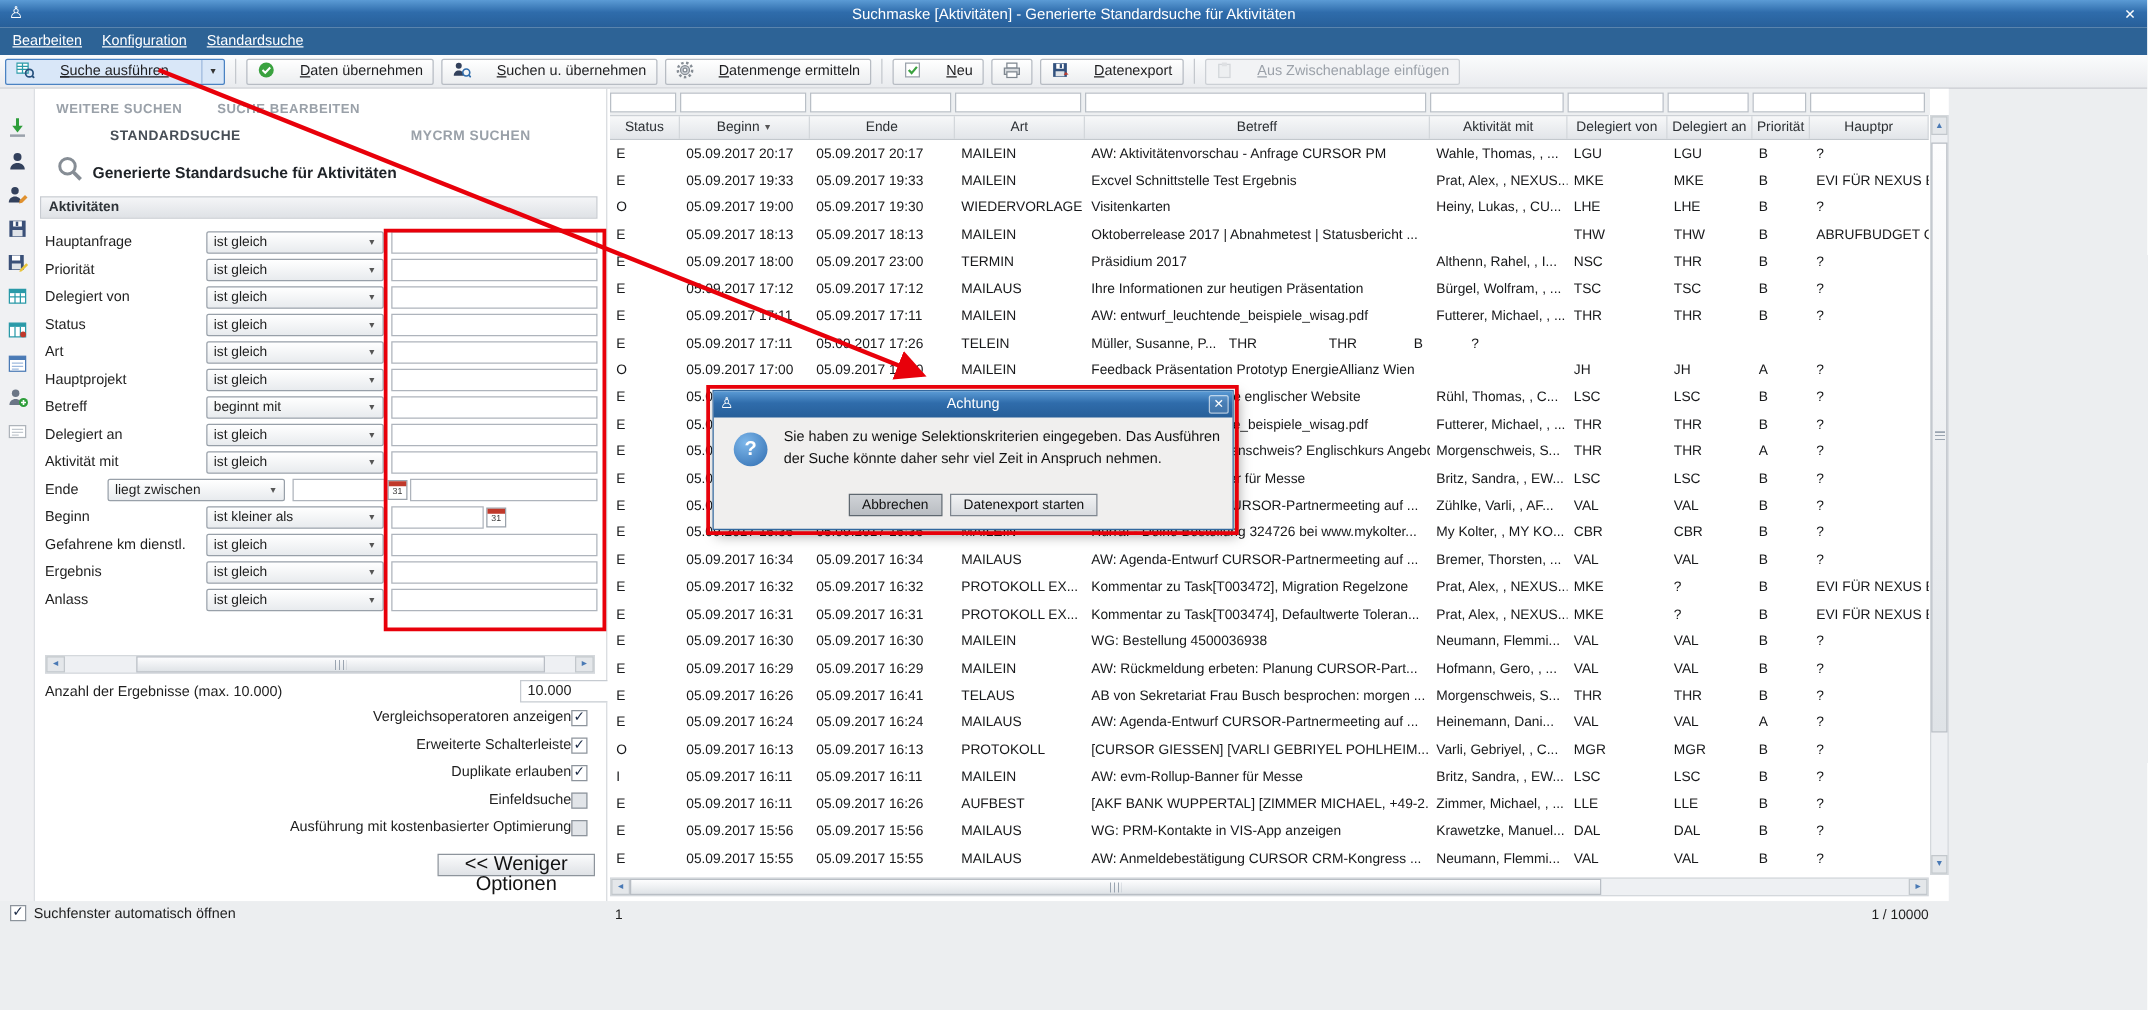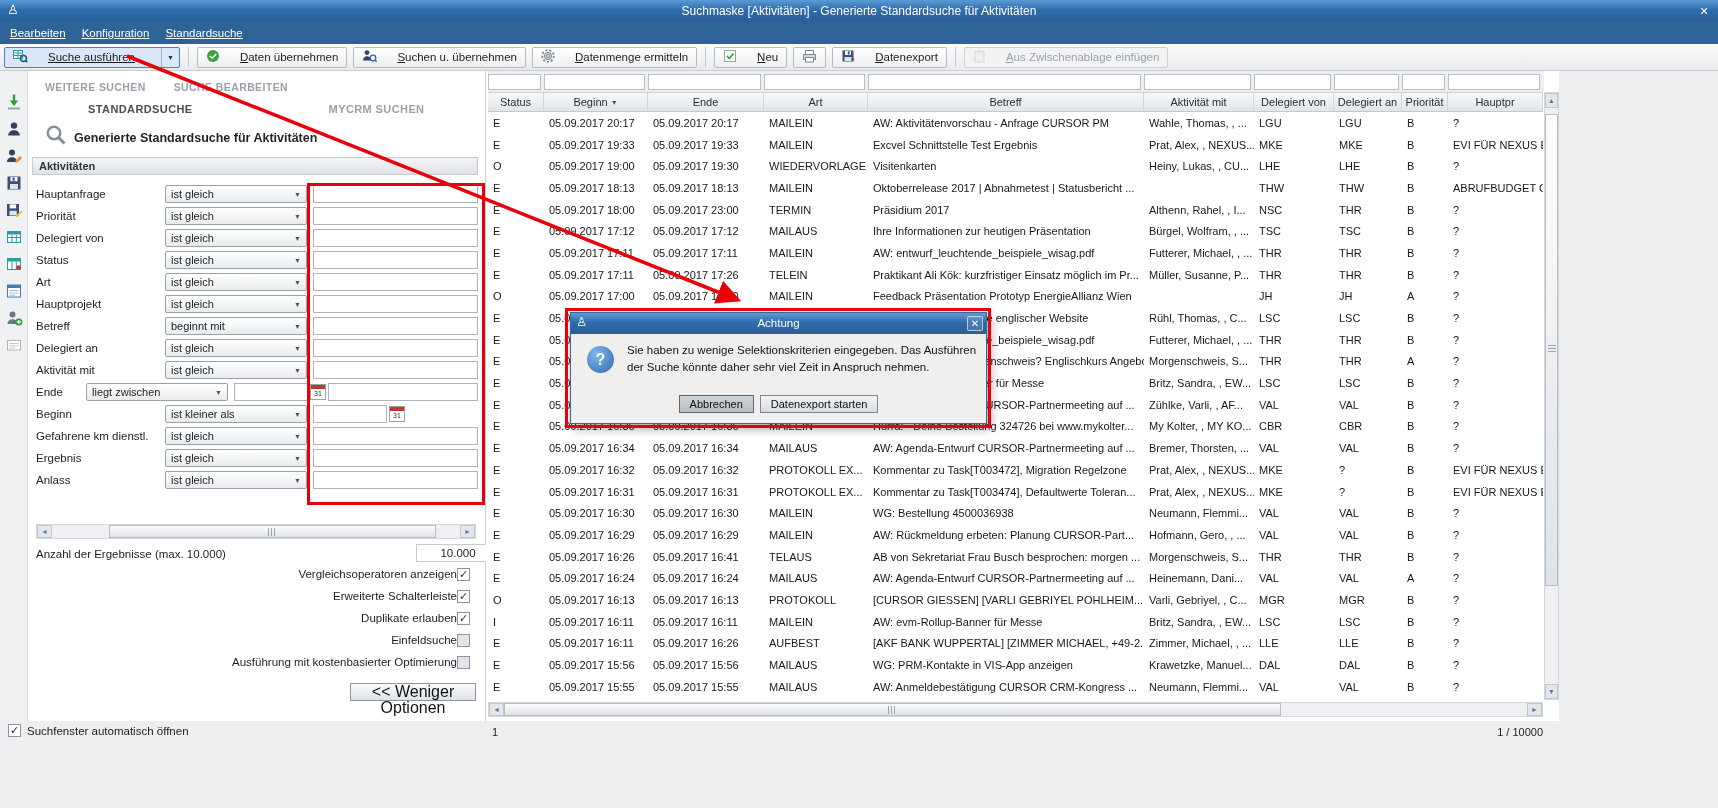--- a/index.html
+++ b/index.html
@@ -77,21 +77,21 @@
   .sb-track{flex:1;position:relative;}
   .sb-thumb{position:absolute;background:linear-gradient(180deg,#fdfdfe,#dfe3e7);
     border:1px solid #b9bec5;display:flex;align-items:center;justify-content:center;}
   .hgrip{width:9px;height:8px;background:repeating-linear-gradient(90deg,#9aa4b0 0 1px,transparent 1px 3px);}
   .vgrip{width:8px;height:9px;background:repeating-linear-gradient(180deg,#9aa4b0 0 1px,transparent 1px 3px);}
   .panel-hscroll{position:absolute;left:8px;top:453px;width:440px;height:15px;}
   .panel-hscroll .sb-thumb{left:14%;top:0;height:100%;width:80%;}
 
   .results-label{position:absolute;left:8px;top:477px;font-size:11.5px;color:#1e1e1e;}
   .results-value{position:absolute;left:388px;top:473px;width:84px;height:18px;border:1px solid #c6cbd1;
-    background:#fff;text-align:center;font-size:11.5px;padding:2px 5px;color:#1e1e1e;}
+    background:#fff;text-align:left;font-size:11.5px;padding:2px 5px;color:#1e1e1e;}
   .options{position:absolute;left:8px;top:492px;width:440px;}
   .orow{display:flex;align-items:center;justify-content:flex-end;height:22px;margin-left:36px;}
   .olabel{font-size:11.5px;color:#1e1e1e;}
   .cb{width:13px;height:13px;border:1px solid #8d949c;background:#fff;font-size:11px;line-height:11px;
     text-align:center;color:#1b2a45;flex:none;}
   .cb.off{background:#e2e5e9;}
   .options .cb{margin-right:6px;}
   .less-btn{position:absolute;left:322px;top:612px;width:126px;height:18px;border:1px solid #8d949c;
     background:linear-gradient(180deg,#fafbfc,#dfe2e6);font-size:16px;text-align:center;
     line-height:16px;color:#111;}
@@ -643,21 +643,20 @@
           <div class="tcell c6">THR</div>
           <div class="tcell c7">THR</div>
           <div class="tcell c8">B</div>
           <div class="tcell c9">?</div>
         </div>
         <div class="trow">
           <div class="tcell c0">E</div>
           <div class="tcell c1">05.09.2017 17:11</div>
           <div class="tcell c2">05.09.2017 17:26</div>
           <div class="tcell c3">TELEIN</div>
-          <div class="tcell c4">Praktikant Ali Kök: kurzfristiger Einsatz möglich im Pr...</div>
           <div class="tcell c5">Müller, Susanne, P...</div>
           <div class="tcell c6">THR</div>
           <div class="tcell c7">THR</div>
           <div class="tcell c8">B</div>
           <div class="tcell c9">?</div>
         </div>
         <div class="trow">
           <div class="tcell c0">O</div>
           <div class="tcell c1">05.09.2017 17:00</div>
           <div class="tcell c2">05.09.2017 17:00</div>

